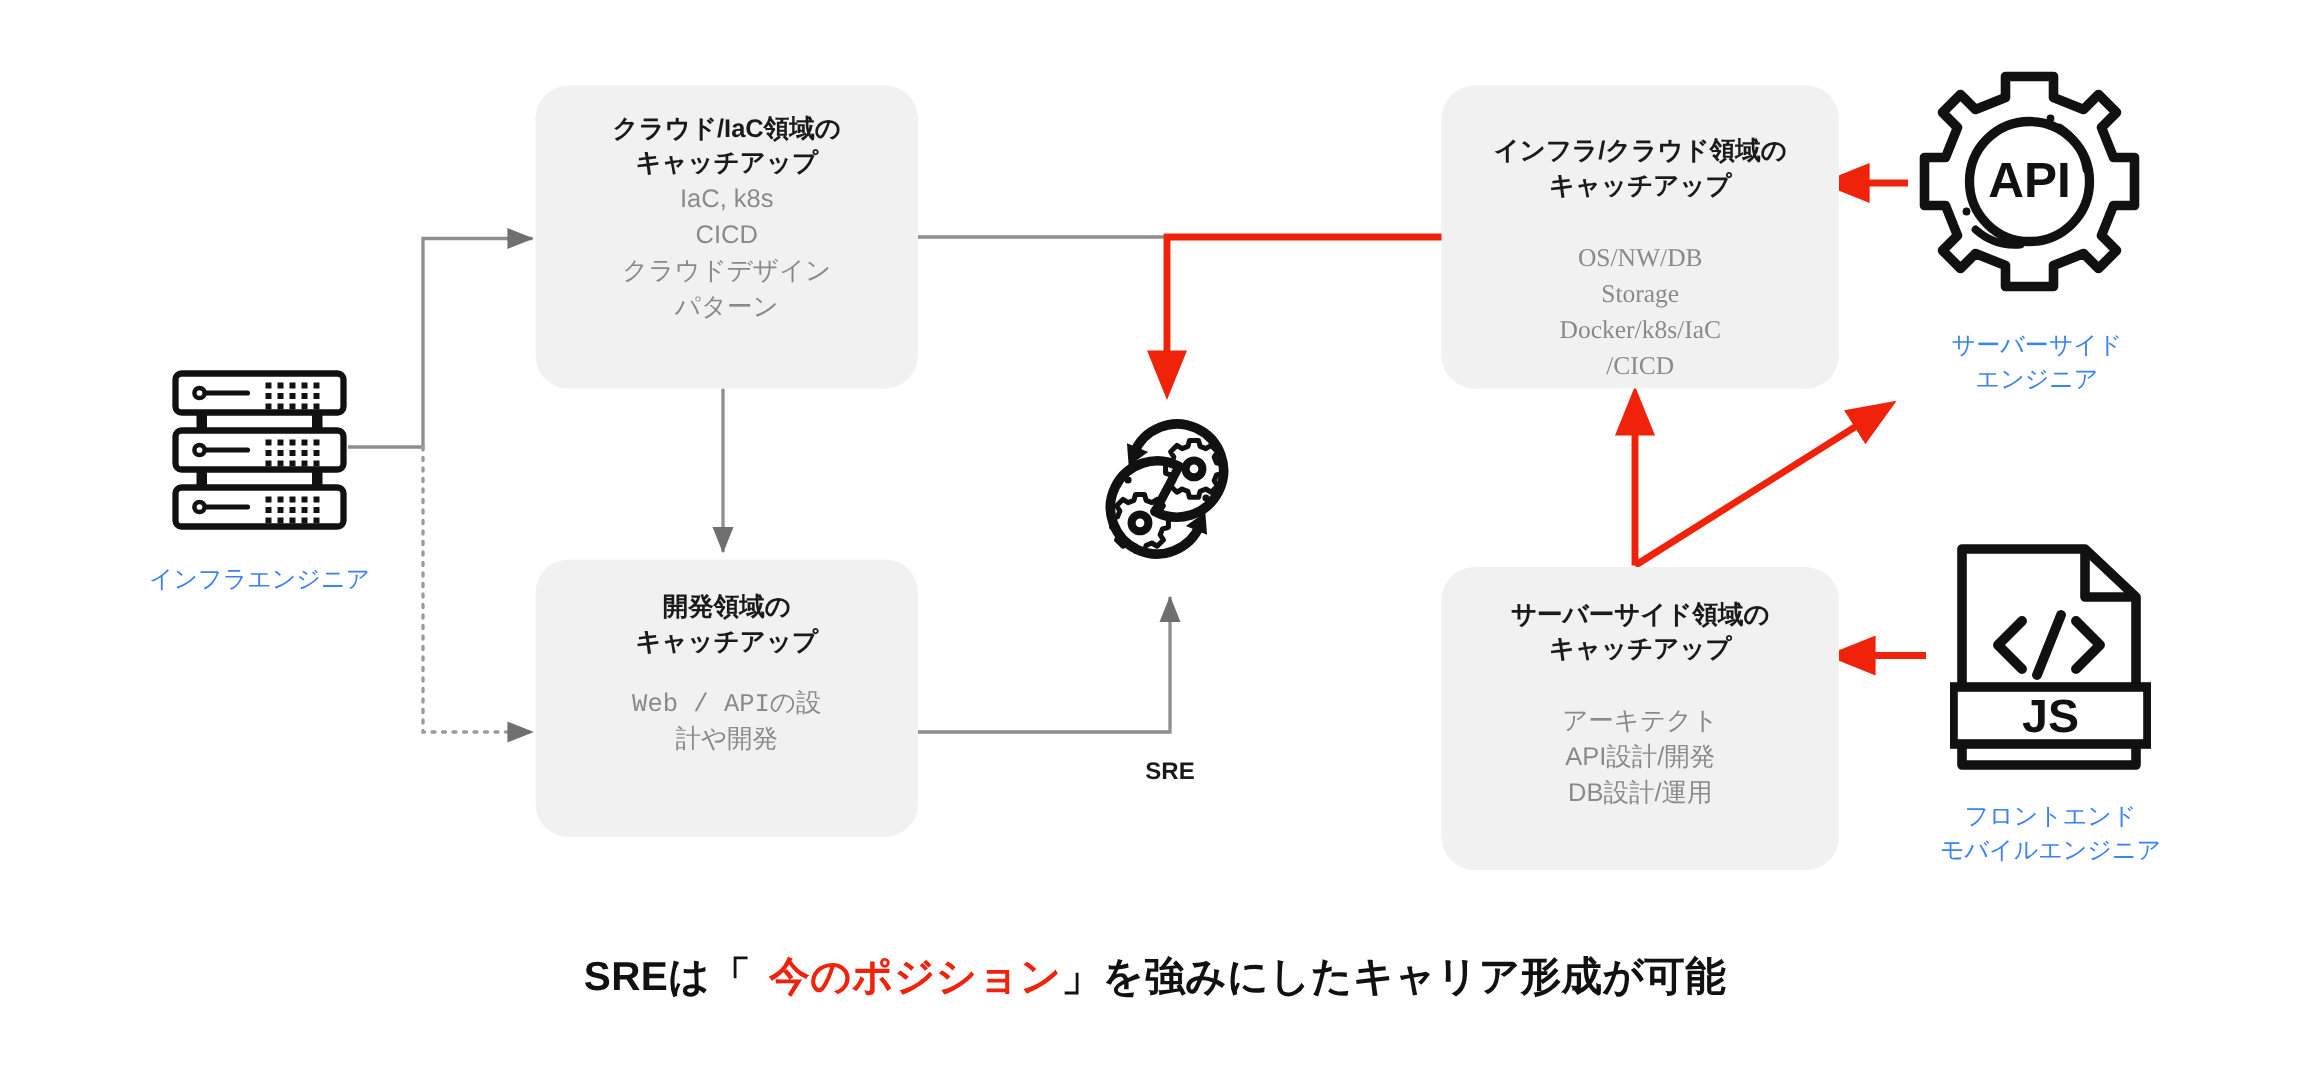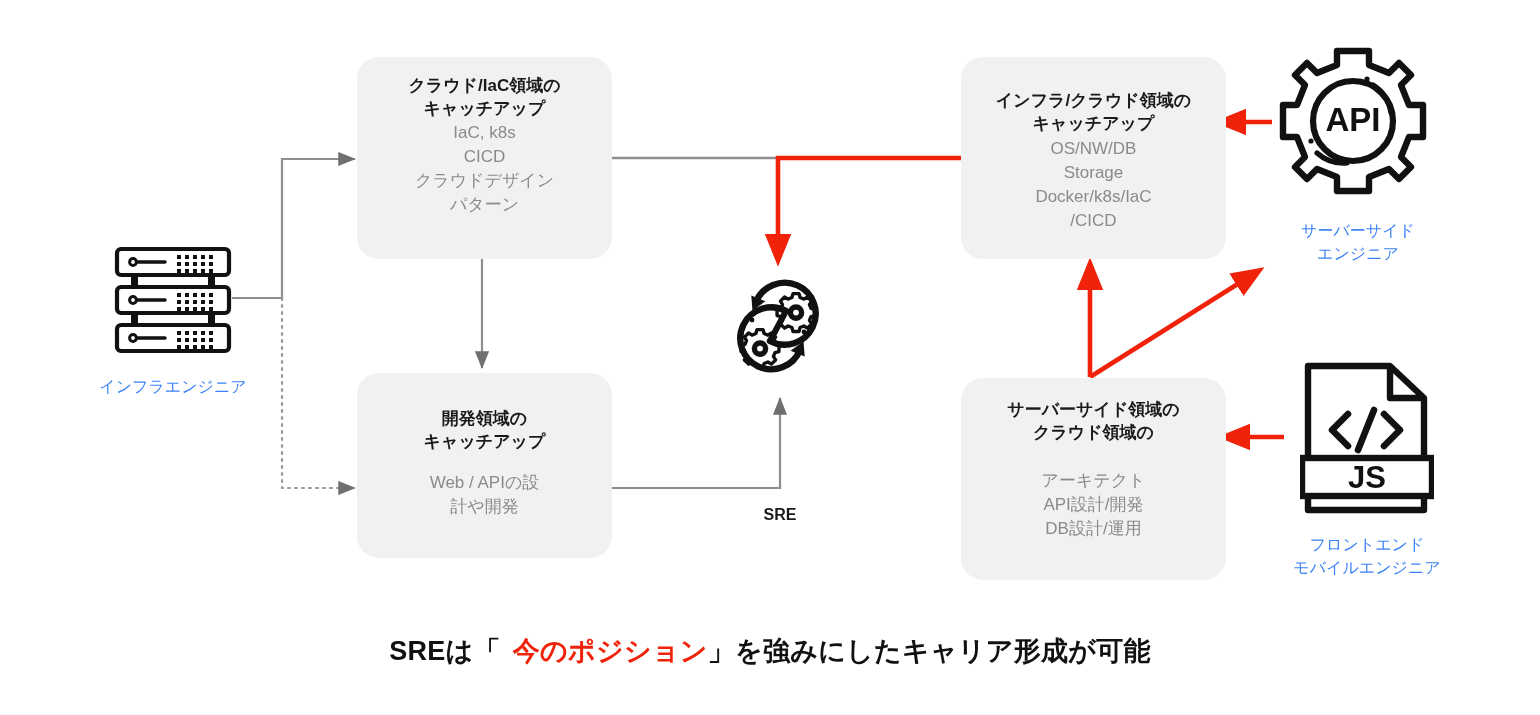--- a/index.html
+++ b/index.html
@@ -129,39 +129,39 @@
 
   <div class="node-box" style="left:357px; top:57px; width:255px; height:202px; padding-top:17px;">
     <div class="node-title">クラウド/IaC領域の
 キャッチアップ</div>
     <div class="node-body" style="">IaC, k8s
 CICD
 クラウドデザイン
 パターン</div>
   </div>
 
-  <div class="node-box" style="left:357px; top:373px; width:255px; height:185px; padding-top:34px;">
+  <div class="node-box" style="left:357px; top:373px; width:255px; height:185px; padding-top:22px;font-family:Liberation Mono, monospace;">
     <div class="node-title">開発領域の
 キャッチアップ</div>
     <div class="node-body" style="margin-top:17px;text-align:center;">Web / APIの設
 計や開発</div>
   </div>
 
   <div class="node-box" style="left:961px; top:57px; width:265px; height:202px; padding-top:32px;">
     <div class="node-title">インフラ/クラウド領域の
 キャッチアップ</div>
-    <div class="node-body" style="margin-top:1px;">OS/NW/DB
+    <div class="node-body" style="margin-top:24px;font-family:Liberation Serif, serif;">OS/NW/DB
 Storage
 Docker/k8s/IaC
 /CICD</div>
   </div>
 
   <div class="node-box" style="left:961px; top:378px; width:265px; height:202px; padding-top:20px;">
     <div class="node-title">サーバーサイド領域の
-クラウド領域の</div>
+キャッチアップ</div>
     <div class="node-body" style="margin-top:24px;">アーキテクト
 API設計/開発
 DB設計/運用</div>
   </div>
 
   <div class="icon-wrap" style="left:113px; top:245px; width:120px; height:110px;">
     <svg width="120" height="110" viewBox="0 0 120 110">
       <g fill="none" stroke="#111111" stroke-width="4.2" stroke-linejoin="round">
         <rect x="4" y="4" width="112" height="26" rx="4"></rect>
         <rect x="4" y="42" width="112" height="26" rx="4"></rect>

